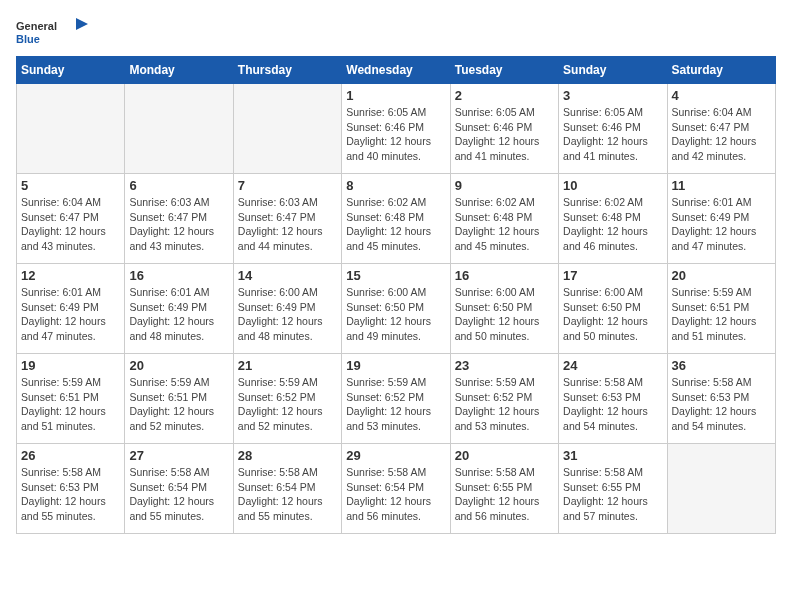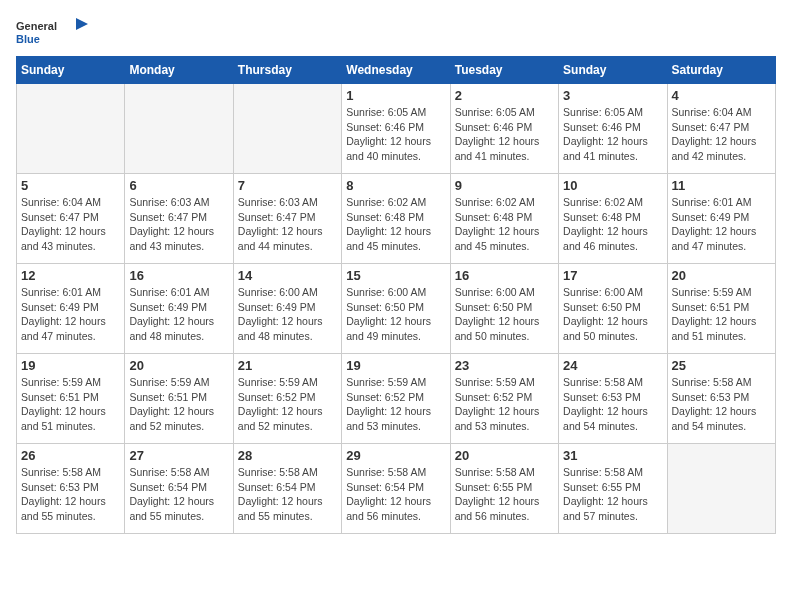--- a/index.html
+++ b/index.html
@@ -268,21 +268,21 @@
 and 53 minutes.</div>
         </td>
         <td>
           <div class="day-number">24</div>
           <div class="day-info" style="white-space: pre-line;">Sunrise: 5:58 AM
 Sunset: 6:53 PM
 Daylight: 12 hours
 and 54 minutes.</div>
         </td>
         <td>
-          <div class="day-number">25</div>
+          <div class="day-number">36</div>
           <div class="day-info" style="white-space: pre-line;">Sunrise: 5:58 AM
 Sunset: 6:53 PM
 Daylight: 12 hours
 and 54 minutes.</div>
         </td>
       </tr>
       <tr class="week-row">
         <td>
           <div class="day-number">26</div>
           <div class="day-info" style="white-space: pre-line;">Sunrise: 5:58 AM

